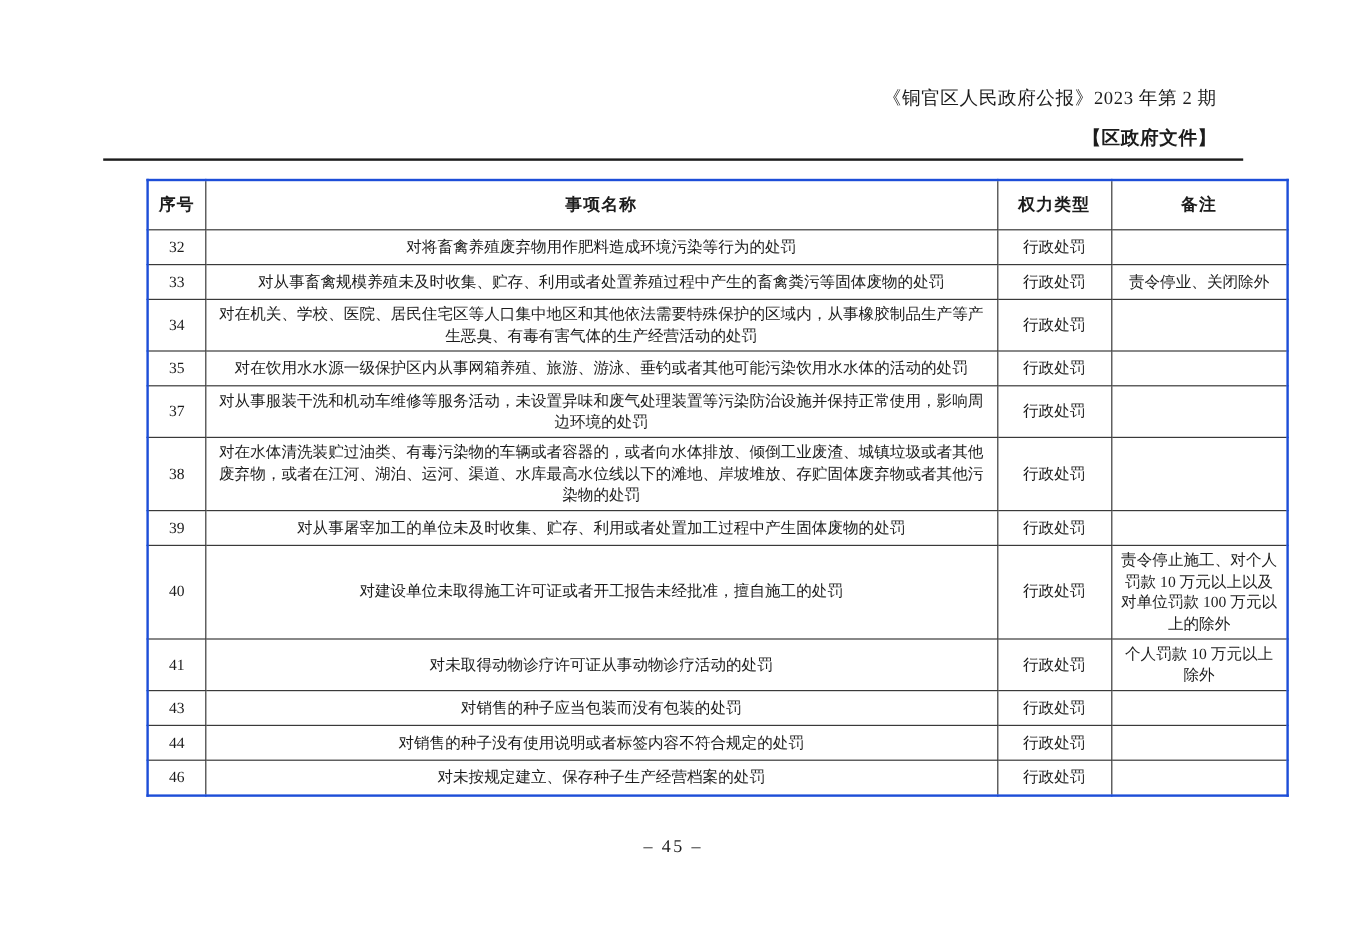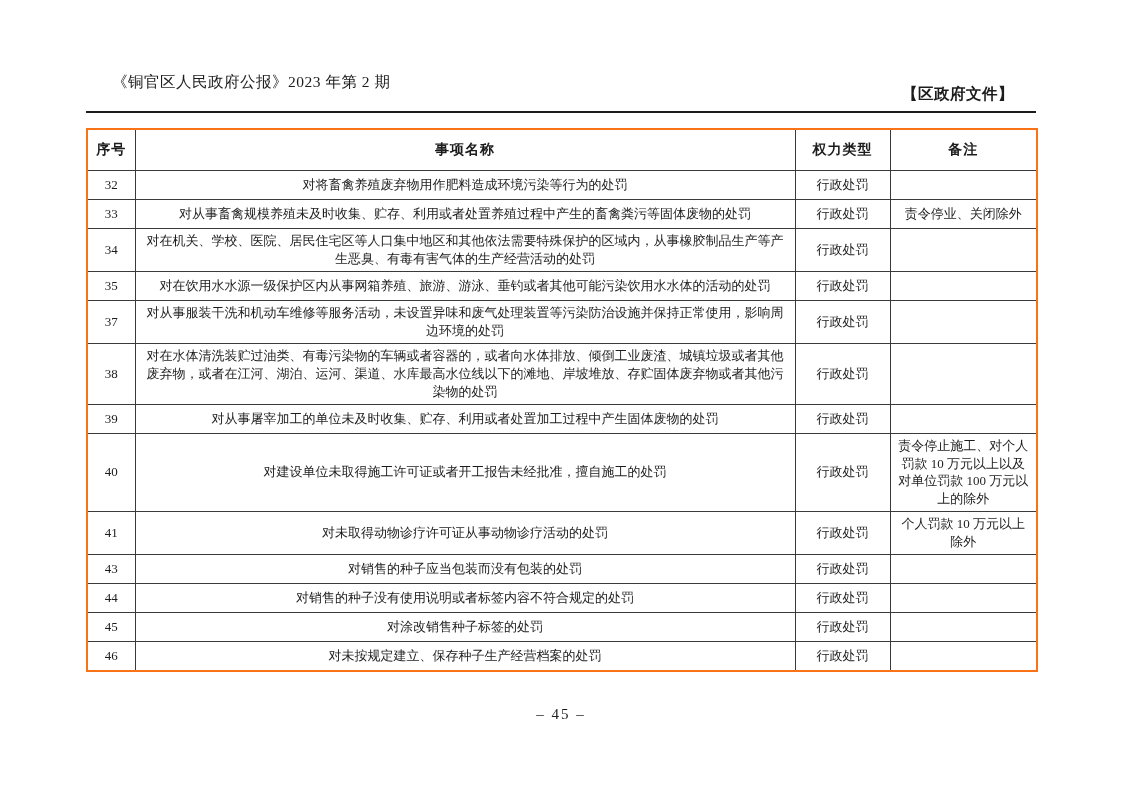--- a/index.html
+++ b/index.html
@@ -19,39 +19,41 @@
     overflow: hidden;
   }
   .content {
     width: 950px;
     margin: 0 auto;
     padding-top: 72px;
   }
   .running-head {
     display: flex;
     justify-content: space-between;
-    align-items: flex-start;
+    align-items: flex-end;
     padding: 0 22px 6px 26px;
     font-size: 15.5px;
     letter-spacing: 0.5px;
+    flex-direction: column;
   }
   .running-head .right {
     font-weight: bold;
     margin-top: 12px;
   }
   .head-rule {
     height: 0;
     border-bottom: 2.5px solid #1c1c1c;
     margin-bottom: 15px;
   }
   table.doc-table {
     width: 950px;
     border-collapse: collapse;
     table-layout: fixed;
-    border: 2px solid #f97316;
+    border: 2px solid #1d4ed8;
+    margin-left: 36px;
   }
   table.doc-table th,
   table.doc-table td {
     border: 1.4px solid #3a3a3a;
     text-align: center;
     vertical-align: middle;
     padding: 3px 6px;
     line-height: 1.38;
     word-break: break-all;
   }
@@ -165,26 +167,20 @@
             <td class="c-type">行政处罚</td>
             <td class="c-remark"></td>
           </tr>
           <tr>
             <td class="c-no">44</td>
             <td class="c-name">对销售的种子没有使用说明或者标签内容不符合规定的处罚</td>
             <td class="c-type">行政处罚</td>
             <td class="c-remark"></td>
           </tr>
           <tr>
-            <td class="c-no">45</td>
-            <td class="c-name">对涂改销售种子标签的处罚</td>
-            <td class="c-type">行政处罚</td>
-            <td class="c-remark"></td>
-          </tr>
-          <tr>
             <td class="c-no">46</td>
             <td class="c-name">对未按规定建立、保存种子生产经营档案的处罚</td>
             <td class="c-type">行政处罚</td>
             <td class="c-remark"></td>
           </tr>
         </tbody>
     </table>
 
     <div class="folio">– 45 –</div>
   </div>

